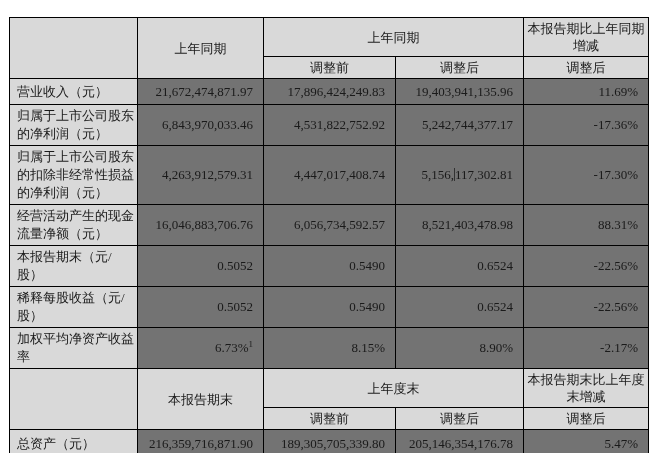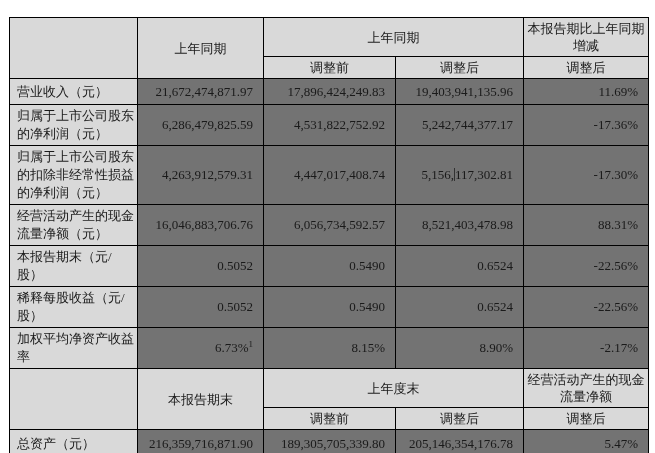--- a/index.html
+++ b/index.html
@@ -87,21 +87,21 @@
 
     <tr style="height:26px">
       <td class="label">营业收入（元）</td>
       <td class="num">21,672,474,871.97</td>
       <td class="num">17,896,424,249.83</td>
       <td class="num">19,403,941,135.96</td>
       <td class="num">11.69%</td>
     </tr>
     <tr style="height:34px">
       <td class="label">归属于上市公司股东的净利润（元）</td>
-      <td class="num">6,286,479,825.59</td>
+      <td class="num">6,843,970,033.46</td>
       <td class="num">4,531,822,752.92</td>
       <td class="num">5,242,744,377.17</td>
       <td class="num">-17.36%</td>
     </tr>
     <tr style="height:51px">
       <td class="label">归属于上市公司股东的扣除非经常性损益的净利润（元）</td>
       <td class="num">4,263,912,579.31</td>
       <td class="num">4,447,017,408.74</td>
       <td class="num"><span>5,156,</span><span class="caret"></span><span>117,302.81</span></td>
       <td class="num">-17.30%</td>
@@ -132,21 +132,21 @@
       <td class="num"><span>6.73%</span><sup>1</sup></td>
       <td class="num">8.15%</td>
       <td class="num">8.90%</td>
       <td class="num">-2.17%</td>
     </tr>
 
     <tr style="height:36px">
       <th rowspan="2"></th>
       <th rowspan="2">本报告期末</th>
       <th colspan="2">上年度末</th>
-      <th>经营活动产生的现金流量净额</th>
+      <th>本报告期末比上年度末增减</th>
     </tr>
     <tr style="height:19px">
       <th>调整前</th>
       <th>调整后</th>
       <th>调整后</th>
     </tr>
 
     <tr style="height:28px">
       <td class="label">总资产（元）</td>
       <td class="num">216,359,716,871.90</td>

